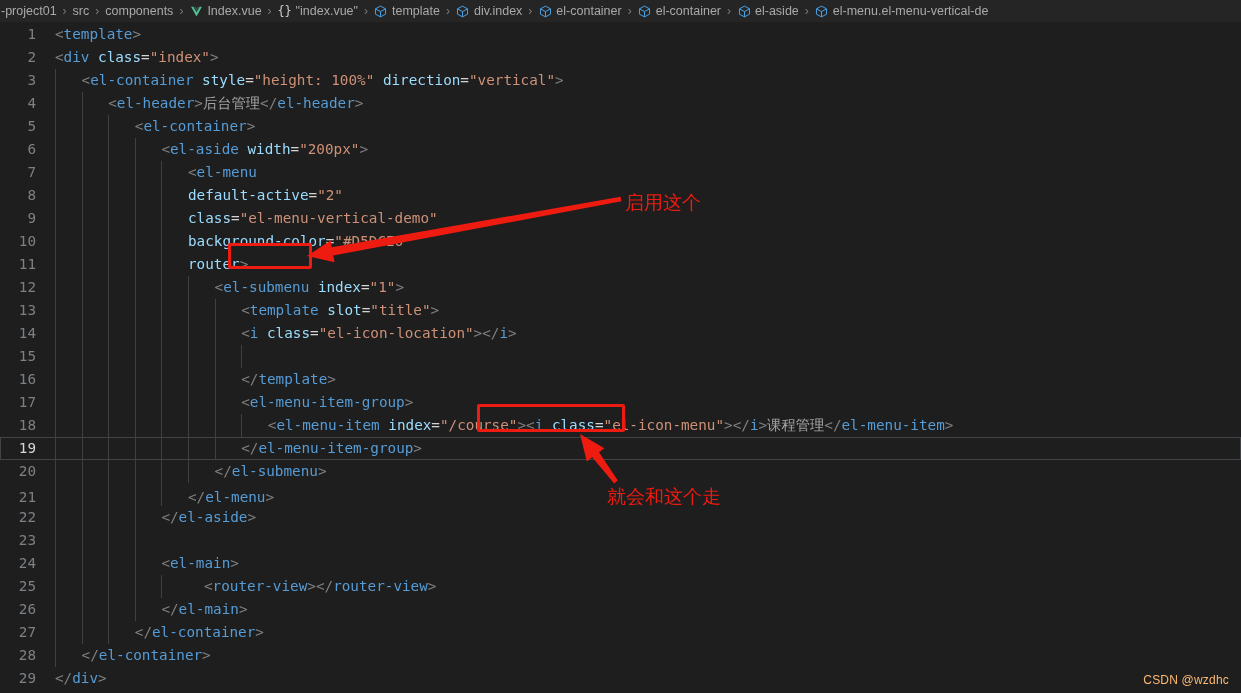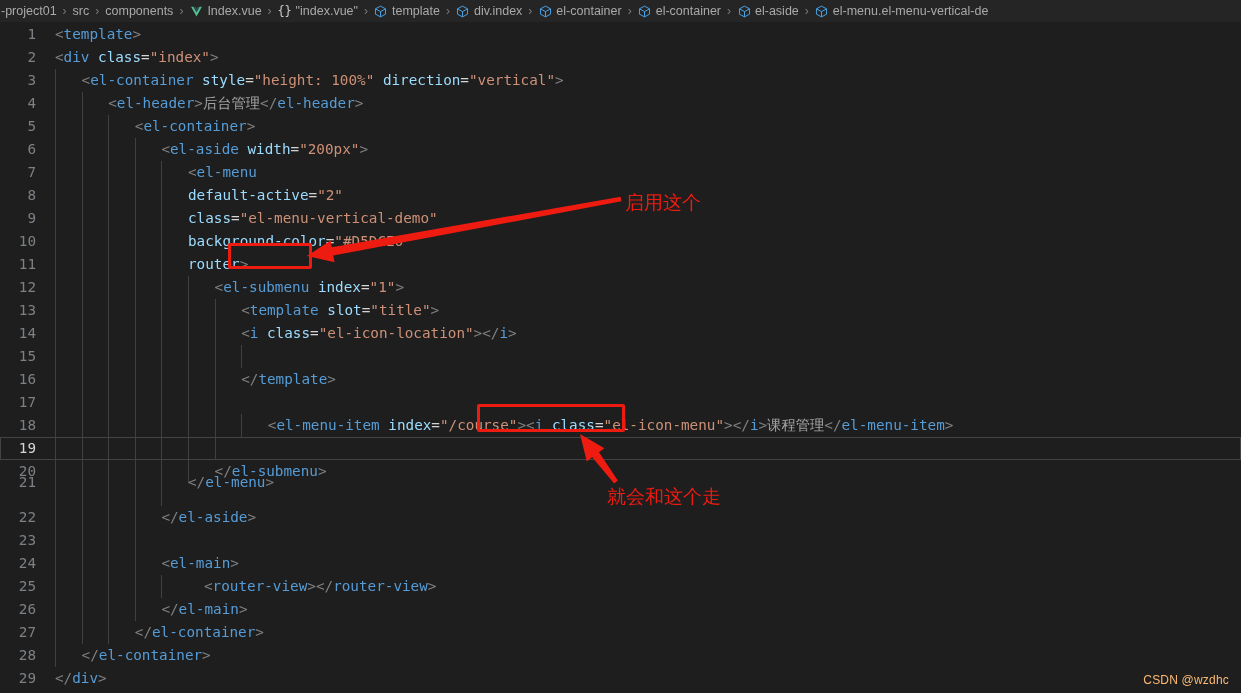--- a/index.html
+++ b/index.html
@@ -376,25 +376,25 @@
       <div class="line" style="top: 139px; position: absolute; left: 0px; width: 1241px;"><span class="lnum">7</span><span class="code" style="left: 188px;"><span class="t-pun">&lt;</span><span class="t-tag">el-menu</span></span></div>
       <div class="line" style="top: 162px; position: absolute; left: 0px; width: 1241px;"><span class="lnum">8</span><span class="code" style="left: 188px;"><span class="t-attr">default-active</span><span class="t-eq">=</span><span class="t-str">"2"</span></span></div>
       <div class="line" style="top: 185px; position: absolute; left: 0px; width: 1241px;"><span class="lnum">9</span><span class="code" style="left: 188px;"><span class="t-attr">class</span><span class="t-eq">=</span><span class="t-str">"el-menu-vertical-demo"</span></span></div>
       <div class="line" style="top: 208px; position: absolute; left: 0px; width: 1241px;"><span class="lnum">10</span><span class="code" style="left: 188px;"><span class="t-attr">background-color</span><span class="t-eq">=</span><span class="t-str">"#D5DCE6"</span></span></div>
       <div class="line" style="top: 231px; position: absolute; left: 0px; width: 1241px;"><span class="lnum">11</span><span class="code" style="left: 188px;"><span class="t-attr">router</span><span class="t-pun">&gt;</span></span></div>
       <div class="line" style="top: 254px; position: absolute; left: 0px; width: 1112px;"><span class="lnum">12</span><span class="code" style="left: 214.6px;"><span class="t-pun">&lt;</span><span class="t-tag">el-submenu</span><span class="t-txt"> </span><span class="t-attr">index</span><span class="t-eq">=</span><span class="t-str">"1"</span><span class="t-pun">&gt;</span></span></div>
       <div class="line" style="top: 277px; position: absolute; left: 0px; width: 1241px;"><span class="lnum">13</span><span class="code" style="left: 241.2px;"><span class="t-pun">&lt;</span><span class="t-tag">template</span><span class="t-txt"> </span><span class="t-attr">slot</span><span class="t-eq">=</span><span class="t-str">"title"</span><span class="t-pun">&gt;</span></span></div>
       <div class="line" style="top: 300px; position: absolute; left: 0px; width: 1241px;"><span class="lnum">14</span><span class="code" style="left: 241.2px;"><span class="t-pun">&lt;</span><span class="t-tag">i</span><span class="t-txt"> </span><span class="t-attr">class</span><span class="t-eq">=</span><span class="t-str">"el-icon-location"</span><span class="t-pun">&gt;&lt;/</span><span class="t-tag">i</span><span class="t-pun">&gt;</span></span></div>
       <div class="line" style="top: 323px; position: absolute; left: 0px; width: 1241px;"><span class="lnum">15</span></div>
       <div class="line" style="top: 346px; position: absolute; left: 0px; width: 1167px;"><span class="lnum">16</span><span class="code" style="left: 241.2px;"><span class="t-pun">&lt;/</span><span class="t-tag">template</span><span class="t-pun">&gt;</span></span></div>
-      <div class="line" style="top: 369px; position: absolute; left: 0px; width: 1241px;"><span class="lnum">17</span></div>
+      <div class="line" style="top: 369px; position: absolute; left: 0px; width: 1241px;"><span class="lnum">17</span><span class="code" style="left: 241.2px;"><span class="t-pun">&lt;</span><span class="t-tag">el-menu-item-group</span><span class="t-pun">&gt;</span></span></div>
       <div class="line" style="top: 392px; position: absolute; left: 0px; width: 1241px;"><span class="lnum">18</span><span class="code" style="left: 267.8px;"><span class="t-pun">&lt;</span><span class="t-tag">el-menu-item</span><span class="t-txt"> </span><span class="t-attr">index</span><span class="t-eq">=</span><span class="t-str">"/course"</span><span class="t-pun">&gt;&lt;</span><span class="t-tag">i</span><span class="t-txt"> </span><span class="t-attr">class</span><span class="t-eq">=</span><span class="t-str">"el-icon-menu"</span><span class="t-pun">&gt;&lt;/</span><span class="t-tag">i</span><span class="t-pun">&gt;</span><span class="t-txt">课程管理</span><span class="t-pun">&lt;/</span><span class="t-tag">el-menu-item</span><span class="t-pun">&gt;</span></span></div>
-      <div class="line active" style="top: 415px; position: absolute; left: 0px; width: 1241px;"><span class="lnum">19</span></div>
+      <div class="line active" style="top: 415px; position: absolute; left: 0px; width: 1241px;"><span class="lnum">19</span><span class="code" style="left: 241.2px;"><span class="t-pun">&lt;/</span><span class="t-tag">el-menu-item-group</span><span class="t-pun">&gt;</span></span></div>
       <div class="line" style="top: 438px; position: absolute; left: 0px; width: 1241px;"><span class="lnum">20</span><span class="code" style="left: 214.6px;"><span class="t-pun">&lt;/</span><span class="t-tag">el-submenu</span><span class="t-pun">&gt;</span></span></div>
-      <div class="line" style="top: 449px; position: absolute; left: 0px; width: 1047px;"><span class="lnum">21</span><span class="code" style="left: 188px;"><span class="t-pun">&lt;/</span><span class="t-tag">el-menu</span><span class="t-pun">&gt;</span></span></div>
+      <div class="line" style="top: 464px; position: absolute; left: 0px; width: 1047px;"><span class="lnum">21</span><span class="code" style="left: 188px;"><span class="t-pun">&lt;/</span><span class="t-tag">el-menu</span><span class="t-pun">&gt;</span></span></div>
       <div class="line" style="top: 484px; position: absolute; left: 0px; width: 1241px;"><span class="lnum">22</span><span class="code" style="left: 161.4px;"><span class="t-pun">&lt;/</span><span class="t-tag">el-aside</span><span class="t-pun">&gt;</span></span></div>
       <div class="line" style="top: 507px; position: absolute; left: 0px; width: 1241px;"><span class="lnum">23</span><span class="code" style="left: 55px;"></span></div>
       <div class="line" style="top: 530px; position: absolute; left: 0px; width: 1241px;"><span class="lnum">24</span><span class="code" style="left: 161.4px;"><span class="t-pun">&lt;</span><span class="t-tag">el-main</span><span class="t-pun">&gt;</span></span></div>
       <div class="line" style="top: 553px; position: absolute; left: 0px; width: 1241px;"><span class="lnum">25</span><span class="code" style="left: 204px;"><span class="t-pun">&lt;</span><span class="t-tag">router-view</span><span class="t-pun">&gt;&lt;/</span><span class="t-tag">router-view</span><span class="t-pun">&gt;</span></span></div>
       <div class="line" style="top: 576px; position: absolute; left: 0px; width: 1241px;"><span class="lnum">26</span><span class="code" style="left: 161.4px;"><span class="t-pun">&lt;/</span><span class="t-tag">el-main</span><span class="t-pun">&gt;</span></span></div>
       <div class="line" style="top: 599px; position: absolute; left: 0px; width: 994px;"><span class="lnum">27</span><span class="code" style="left: 134.8px;"><span class="t-pun">&lt;/</span><span class="t-tag">el-container</span><span class="t-pun">&gt;</span></span></div>
       <div class="line" style="top: 622px; position: absolute; left: 0px; width: 1241px;"><span class="lnum">28</span><span class="code" style="left: 81.6px;"><span class="t-pun">&lt;/</span><span class="t-tag">el-container</span><span class="t-pun">&gt;</span></span></div>
       <div class="line" style="top: 645px; position: absolute; left: 0px; width: 1241px;"><span class="lnum">29</span><span class="code" style="left: 55px;"><span class="t-pun">&lt;/</span><span class="t-tag">div</span><span class="t-pun">&gt;</span></span></div>
       <div class="line" style="top: 668px; position: absolute; left: 0px; width: 1241px;"><span class="lnum">30</span><span class="code" style="left: 55px;"></span></div>
     </div>

